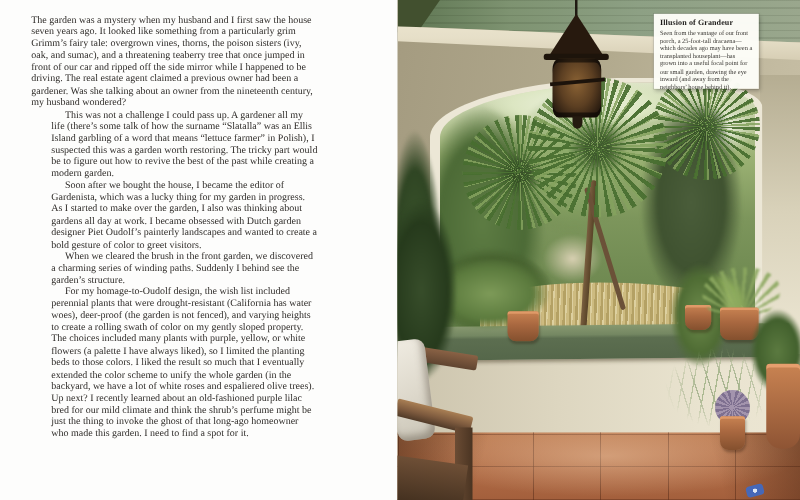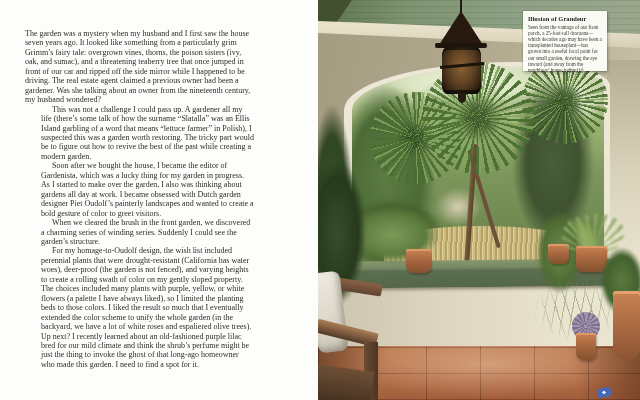--- a/index.html
+++ b/index.html
@@ -2,21 +2,21 @@
 <html><head>
 <meta charset="utf-8">
 <style>
   html,body{margin:0;padding:0;}
   body{width:640px;height:400px;overflow:hidden;background:#ffffff;
        font-family:"Liberation Serif", serif;}
   #spread{position:relative;width:640px;height:400px;background:#ffffff;overflow:hidden;}
 
   
   .left-page{position:absolute;left:0;top:0;width:318px;height:400px;background:#fdfdfc;}
-  .text-col{position:absolute;left:25px;top:29px;width:229px;color:#2e2b28;
+  .text-col{position:absolute;left:25px;top:11px;width:229px;color:#2e2b28;
             font-size:8px;line-height:9.45px;text-align:left;}
   .text-col p{margin:0;}
   .text-col p + p{text-indent:11px;margin-left:16px;}
 
   
   .photo{position:absolute;left:318px;top:0;width:322px;height:400px;overflow:hidden;
          background:linear-gradient(100deg,#a49b80 0%,#b2aa8e 45%,#c3bba1 80%,#cac2a8 100%);}
 
   
   .ceiling{position:absolute;left:0;top:0;width:322px;height:50px;
@@ -171,21 +171,21 @@
 </head>
 <body>
 
 <div id="spread">
 
   <div class="left-page">
     <div class="text-col">
       <p>The garden was a mystery when my husband and I first saw the house seven years ago. It looked like something from a particularly grim Grimm’s fairy tale: overgrown vines, thorns, the poison sisters (ivy, oak, and sumac), and a threatening teaberry tree that once jumped in front of our car and ripped off the side mirror while I happened to be driving. The real estate agent claimed a previous owner had been a gardener. Was she talking about an owner from the nineteenth century, my husband wondered?</p>
       <p>This was not a challenge I could pass up. A gardener all my life (there’s some talk of how the surname “Slatalla” was an Ellis Island garbling of a word that means “lettuce farmer” in Polish), I suspected this was a garden worth restoring. The tricky part would be to figure out how to revive the best of the past while creating a modern garden.</p>
       <p>Soon after we bought the house, I became the editor of Gardenista, which was a lucky thing for my garden in progress. As I started to make over the garden, I also was thinking about gardens all day at work. I became obsessed with Dutch garden designer Piet Oudolf’s painterly landscapes and wanted to create a bold gesture of color to greet visitors.</p>
-      <p>When we cleared the brush in the front garden, we discovered a charming series of winding series. Suddenly I could see the garden’s structure.</p>
+      <p>When we cleared the brush in the front garden, we discovered a charming series of winding paths. Suddenly I behind see the garden’s structure.</p>
       <p>For my homage-to-Oudolf design, the wish list included perennial plants that were drought-resistant (California has water woes), deer-proof (the garden is not fenced), and varying heights to create a rolling swath of color on my gently sloped property. The choices included many plants with purple, yellow, or white flowers (a palette I have always liked), so I limited the planting beds to those colors. I liked the result so much that I eventually extended the color scheme to unify the whole garden (in the backyard, we have a lot of white roses and espaliered olive trees). Up next? I recently learned about an old-fashioned purple lilac bred for our mild climate and think the shrub’s perfume might be just the thing to invoke the ghost of that long-ago homeowner who made this garden. I need to find a spot for it.</p>
     </div>
   </div>
 
   <div class="photo">
 
     <div class="right-pillar"></div>
 
     <div class="arch">
       <div class="g-layer sky-1"></div>

